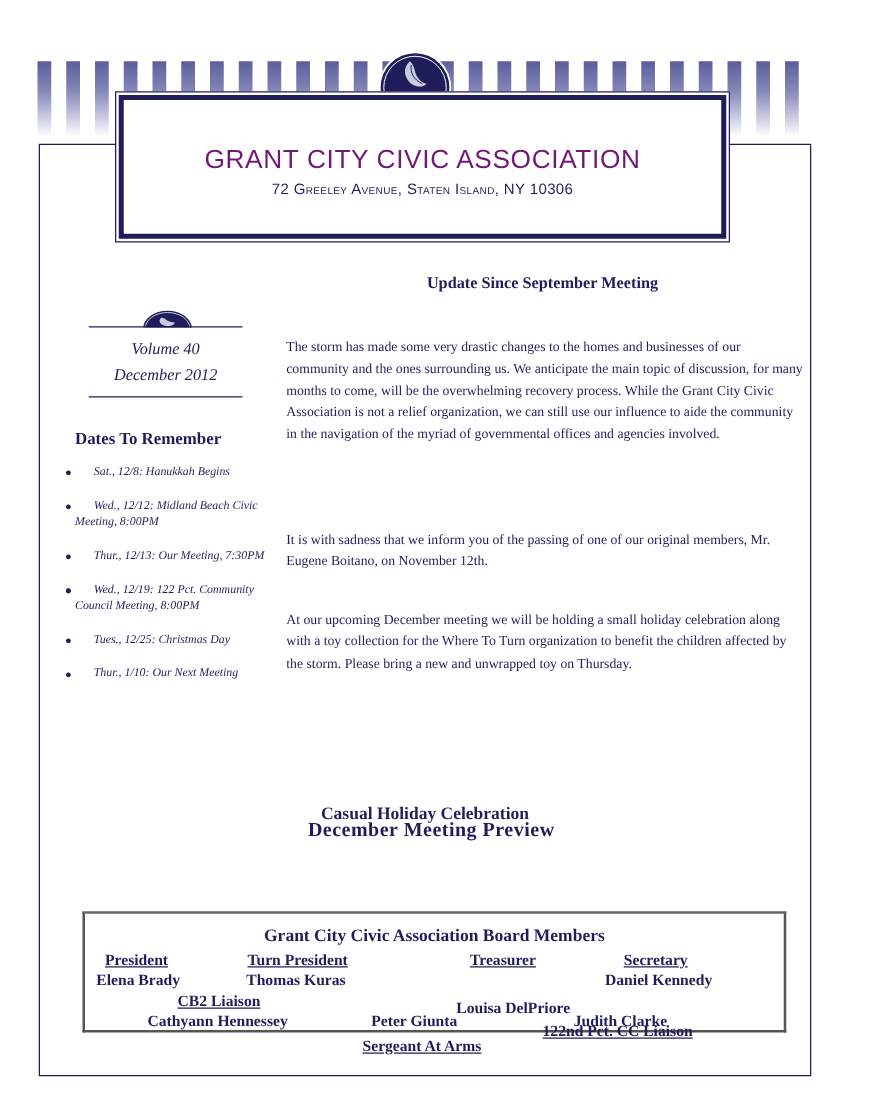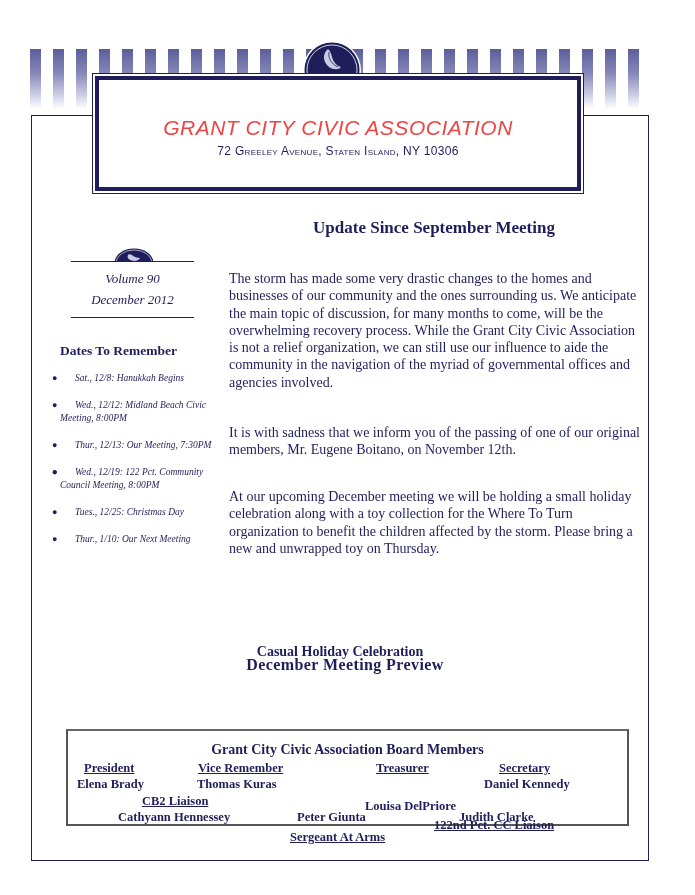--- a/index.html
+++ b/index.html
@@ -18,42 +18,42 @@
   
   #emblem { left:302px; top:40px; width:60px; height:38px; overflow:hidden; }
   #emblem svg { display:block; }
 
   
   #header-box { left:92px; top:73px; width:492px; height:121px; background:#fff;
                 border:1px solid #1f1e5b; box-sizing:border-box; padding:2px; }
   #header-inner { width:100%; height:100%; border:4px solid #1f1e5b; box-sizing:border-box; background:#fff;
                   text-align:center; }
   #org-name { font-family:"Liberation Sans","DejaVu Sans",sans-serif; font-size:21px; letter-spacing:0.5px;
-              color:#ef4444; margin-top:36px;font-style:italic; }
+              color:#701a75; margin-top:36px; }
   #org-address { font-family:"Liberation Sans","DejaVu Sans",sans-serif; font-size:12px; color:#1f1e5b;
                  margin-top:4px; font-variant:small-caps; letter-spacing:0.3px; }
 
   
-  #update-heading { left:228px; top:218px; width:412px; text-align:center; font-weight:bold; font-size:17px; color:#1f1e5b; }
+  #update-heading { left:228px; top:218px; width:412px; text-align:center; font-weight:bold; font-size:13px; color:#1f1e5b; }
 
   
   #side-emblem { left:112px; top:246px; width:44px; height:16px; overflow:hidden; }
   #side-rule-top { left:71px; top:261px; width:123px; height:0; border-top:1.5px solid #1f1e5b; }
   #side-rule-bot { left:71px; top:317px; width:123px; height:0; border-top:1.5px solid #1f1e5b; }
   #volume { left:71px; top:271px; width:123px; text-align:center; font-style:italic; font-size:13px; color:#1f1e5b; }
   #issue-date { left:71px; top:292px; width:123px; text-align:center; font-style:italic; font-size:13px; color:#1f1e5b; }
 
   #dates-heading { left:60px; top:343px; width:160px; text-align:left; font-weight:bold; font-size:13.5px; color:#1f1e5b; }
   #dates-list { left:52px; top:372px; width:172px; margin:0; padding:0; list-style:none; }
   #dates-list li { position:relative; font-style:italic; font-size:9.5px; line-height:13px; color:#1f1e5b;
                    margin-bottom:14px; padding-left:8px; text-indent:15px; }
   #dates-list li .bullet { position:absolute; left:0; top:0; text-indent:0; font-style:normal; font-size:9px; }
 
   
-  .para { left:229px; width:414px; font-size:14px; line-height:17.3px; color:#1f1e5b; margin:0; }
+  .para { left:229px; width:414px; font-size:11px; line-height:17.3px; color:#1f1e5b; margin:0; }
   #para1 { top:270px; }
   #para2 { top:424px; }
   #para3 { top:488px; }
 
   #preview-heading { left:200px; top:656px; width:290px; text-align:center; font-weight:bold; font-size:16px; letter-spacing:0.4px; color:#1f1e5b; }
   #preview-sub { left:200px; top:644px; width:280px; text-align:center; font-weight:bold; font-size:14px; color:#1f1e5b; }
 
   
   #board-box { left:66px; top:729px; width:563px; height:97px; border:2px solid #555;
                border-top-color:#666; box-sizing:border-box; }
@@ -117,21 +117,21 @@
 
 <div id="side-emblem" class="abs">
   <svg width="44" height="44" viewBox="0 0 44 44">
     <ellipse cx="22" cy="17" rx="21" ry="16" fill="#fff"></ellipse>
     <ellipse cx="22" cy="17" rx="19.5" ry="14.5" fill="#1f1e5b"></ellipse>
     <ellipse cx="22" cy="17" rx="18" ry="13" fill="none" stroke="#fff" stroke-width="0.6"></ellipse>
     <path d="M17 8 C14 11 16 14 22 15 C25 15 27 14 28 12 C25 12 22 11 20 9 Z" fill="#c9cbe3"></path>
   </svg>
 </div>
 <div id="side-rule-top" class="abs"></div>
-<div id="volume" class="abs">Volume 90</div>
+<div id="volume" class="abs">Volume 40</div>
 <div id="issue-date" class="abs">December 2012</div>
 <div id="side-rule-bot" class="abs"></div>
 
 <div id="dates-heading" class="abs">Dates To Remember</div>
 <ul id="dates-list" class="abs">
   <li><span class="bullet">●</span><span>Sat., 12/8: Hanukkah Begins</span></li>
   <li><span class="bullet">●</span><span>Wed., 12/12: Midland Beach Civic Meeting, 8:00PM</span></li>
   <li><span class="bullet">●</span><span>Thur., 12/13: Our Meeting, 7:30PM</span></li>
   <li><span class="bullet">●</span></li>
   <li><span class="bullet">●</span></li>
@@ -146,21 +146,21 @@
 
 <div id="preview-heading" class="abs">December Meeting Preview</div>
 <div id="preview-sub" class="abs">Casual Holiday Celebration</div>
 
 <div id="board-box" class="abs"></div>
 <div id="board-title" class="abs">Grant City Civic Association Board Members</div>
 
 <div class="abs brd role" style="left:84px;top:761px;">President</div>
 <div class="abs brd" style="left:77px;top:777px;">Elena Brady</div>
 
-<div class="abs brd role" style="left:198px;top:761px;">Vice Remember</div>
+<div class="abs brd role" style="left:198px;top:761px;">Turn President</div>
 <div class="abs brd" style="left:197px;top:777px;">Thomas Kuras</div>
 
 <div class="abs brd role" style="left:376px;top:761px;">Treasurer</div>
 <div class="abs brd" style="left:365px;top:799px;">Louisa DelPriore</div>
 
 <div class="abs brd role" style="left:499px;top:761px;">Secretary</div>
 <div class="abs brd" style="left:484px;top:777px;">Daniel Kennedy</div>
 
 <div class="abs brd role" style="left:142px;top:794px;">CB2 Liaison</div>
 <div class="abs brd" style="left:118px;top:810px;">Cathyann Hennessey</div>

